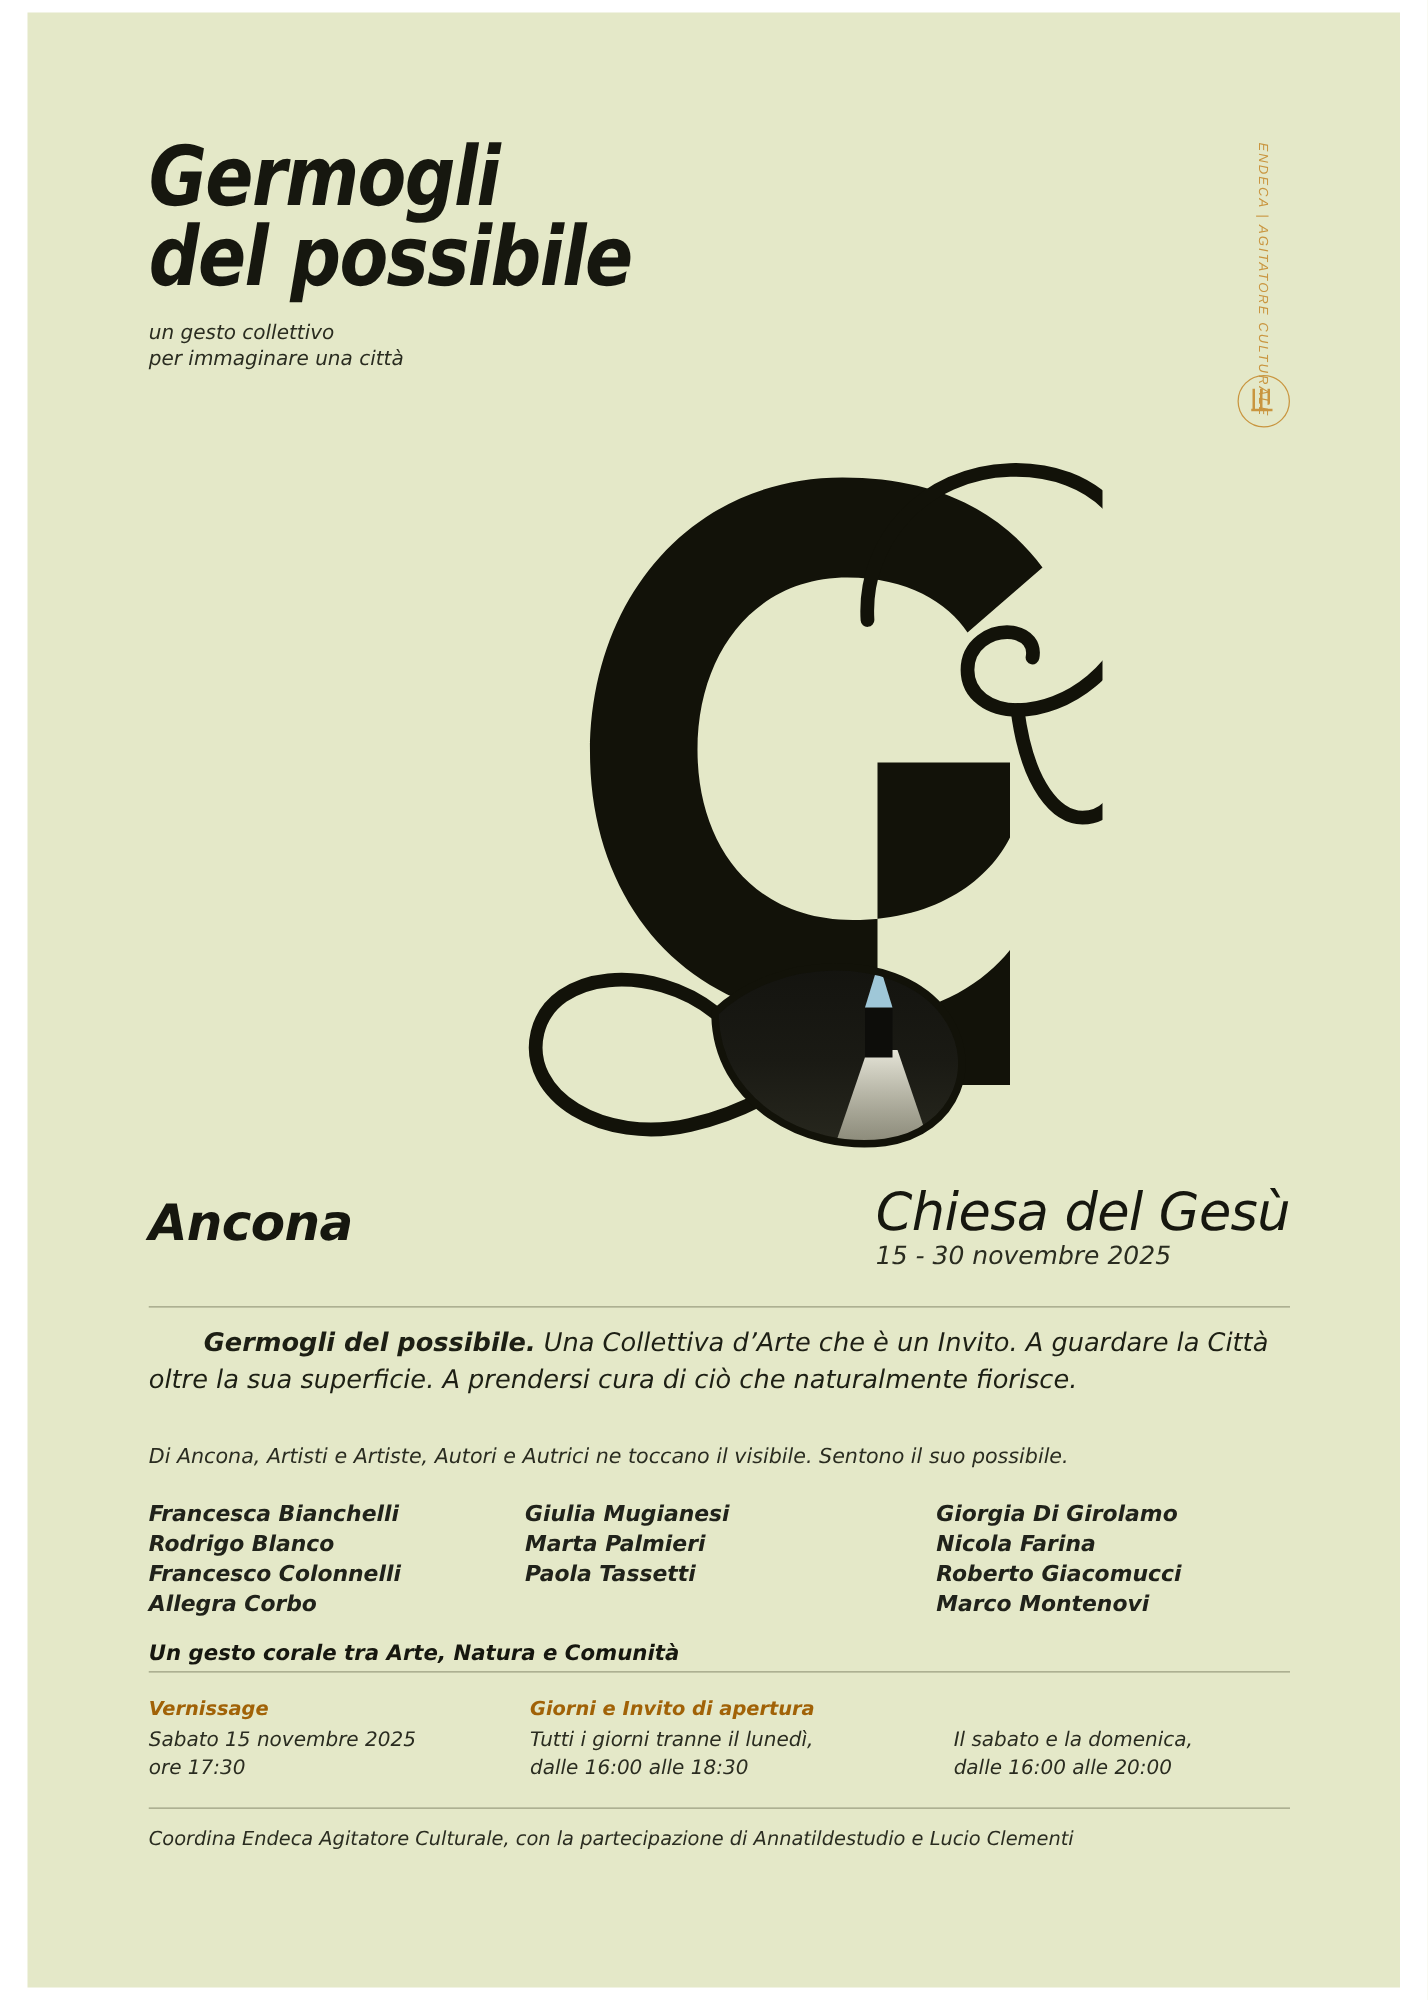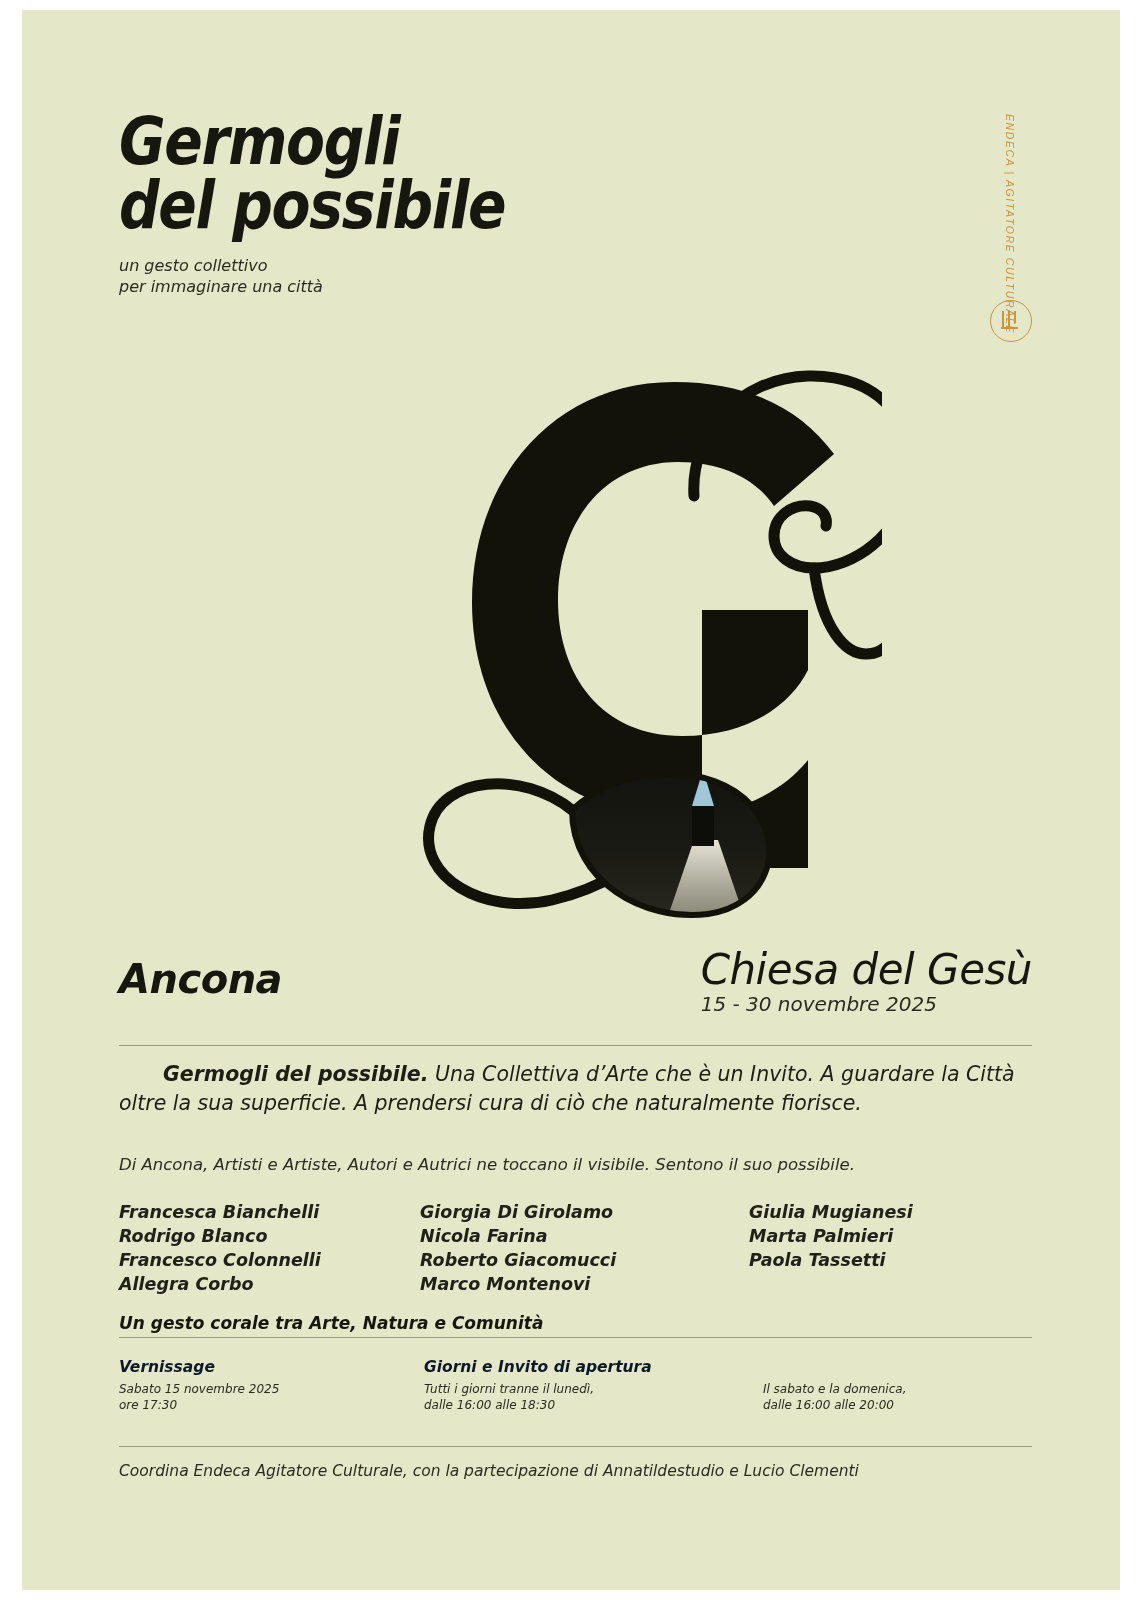--- a/index.html
+++ b/index.html
@@ -215,26 +215,26 @@
     top: 1348px;
     display: flex;
   }
   .hours .c1 { width: 34%; }
   .hours .c2 { width: 36%; }
   .hours .c3 { width: 30%; padding-left: 16px; }
   .h-title {
     font-family: "DejaVu Sans", sans-serif;
     font-weight: 700;
     font-size: 15.5px;
-    color: #0f172a;
+    color: #a16207;
     margin-bottom: 5px;
   }
   .h-line {
     font-family: "DejaVu Sans", sans-serif;
-    font-size: 12px;
+    font-size: 16px;
     line-height: 1.35;
     color: #2a2c20;
     white-space: pre-line;
   }
 
   .credit {
     position: absolute;
     left: 97px;
     right: 88px;
     top: 1452px;
@@ -341,29 +341,29 @@
   <div class="note">Di Ancona, Artisti e Artiste, Autori e Autrici ne toccano il visibile. Sentono il suo possibile.</div>
 
   <div class="artists">
     <div class="col">
       <div class="artist">Francesca Bianchelli</div>
       <div class="artist">Rodrigo Blanco</div>
       <div class="artist">Francesco Colonnelli</div>
       <div class="artist">Allegra Corbo</div>
     </div>
     <div class="col">
+      <div class="artist">Giulia Mugianesi</div>
+      <div class="artist">Marta Palmieri</div>
+      <div class="artist">Paola Tassetti</div>
+    </div>
+    <div class="col">
       <div class="artist">Giorgia Di Girolamo</div>
       <div class="artist">Nicola Farina</div>
       <div class="artist">Roberto Giacomucci</div>
       <div class="artist">Marco Montenovi</div>
-    </div>
-    <div class="col">
-      <div class="artist">Giulia Mugianesi</div>
-      <div class="artist">Marta Palmieri</div>
-      <div class="artist">Paola Tassetti</div>
     </div>
   </div>
 
   <div class="coral">Un gesto corale tra Arte, Natura e Comunità</div>
 
   <div class="rule rule-2"></div>
 
   <div class="hours">
     <div class="c1">
       <div class="h-title">Vernissage</div>

